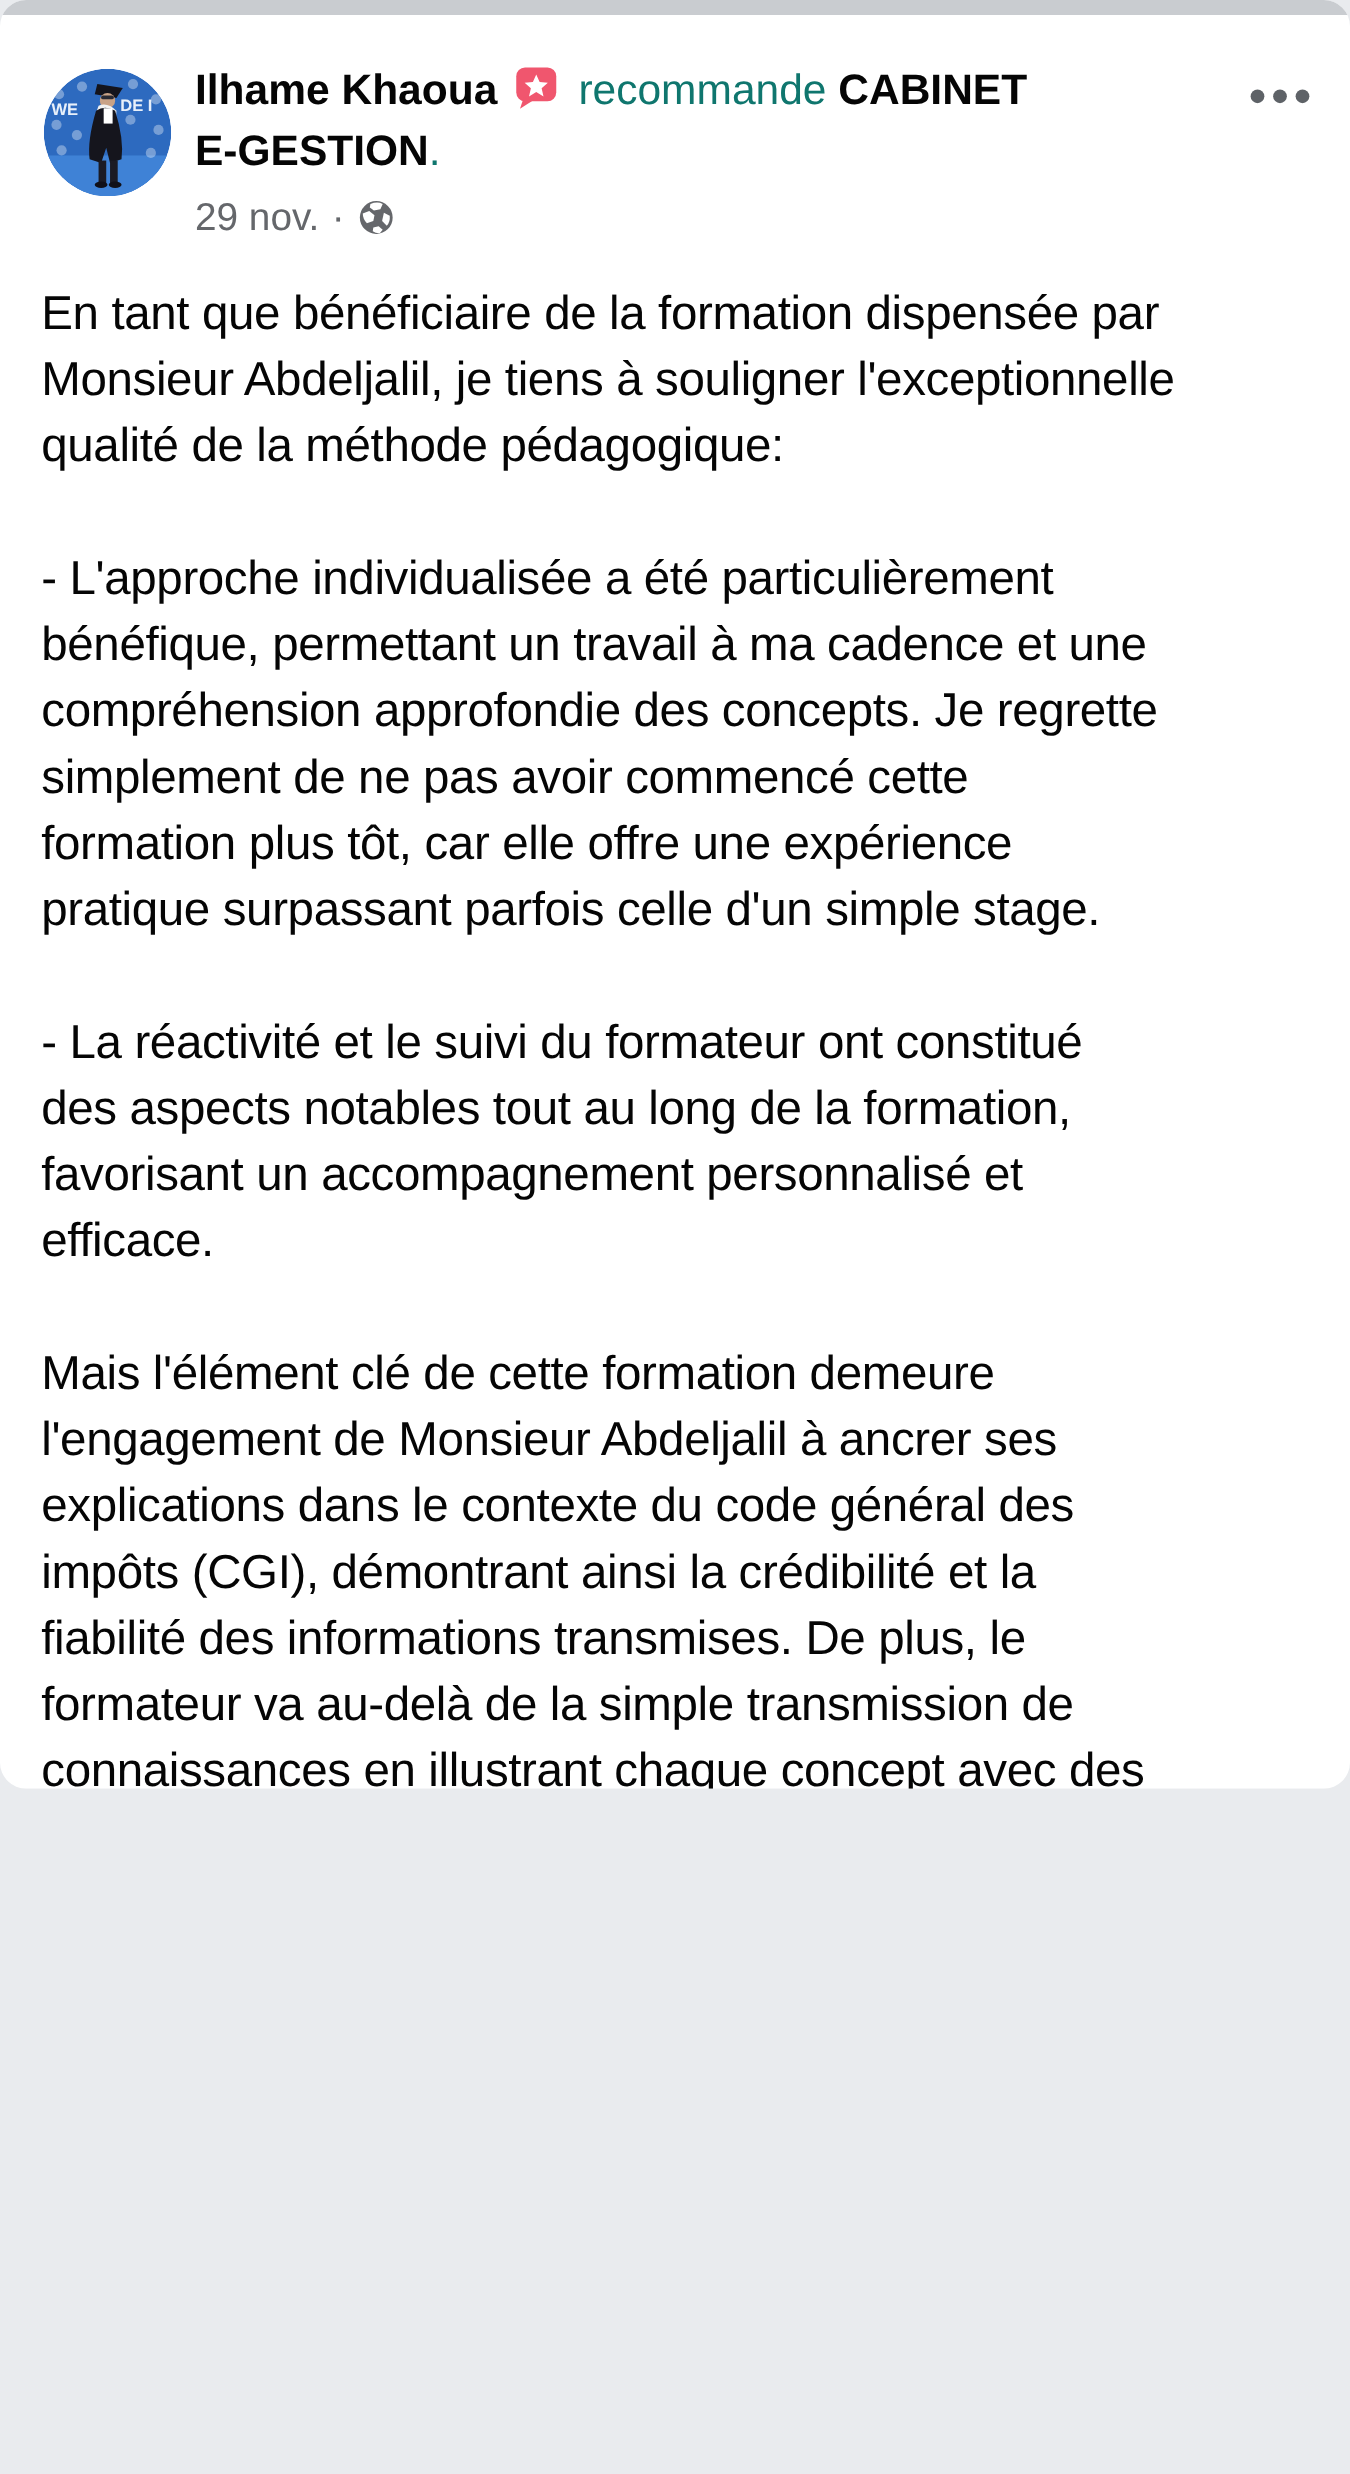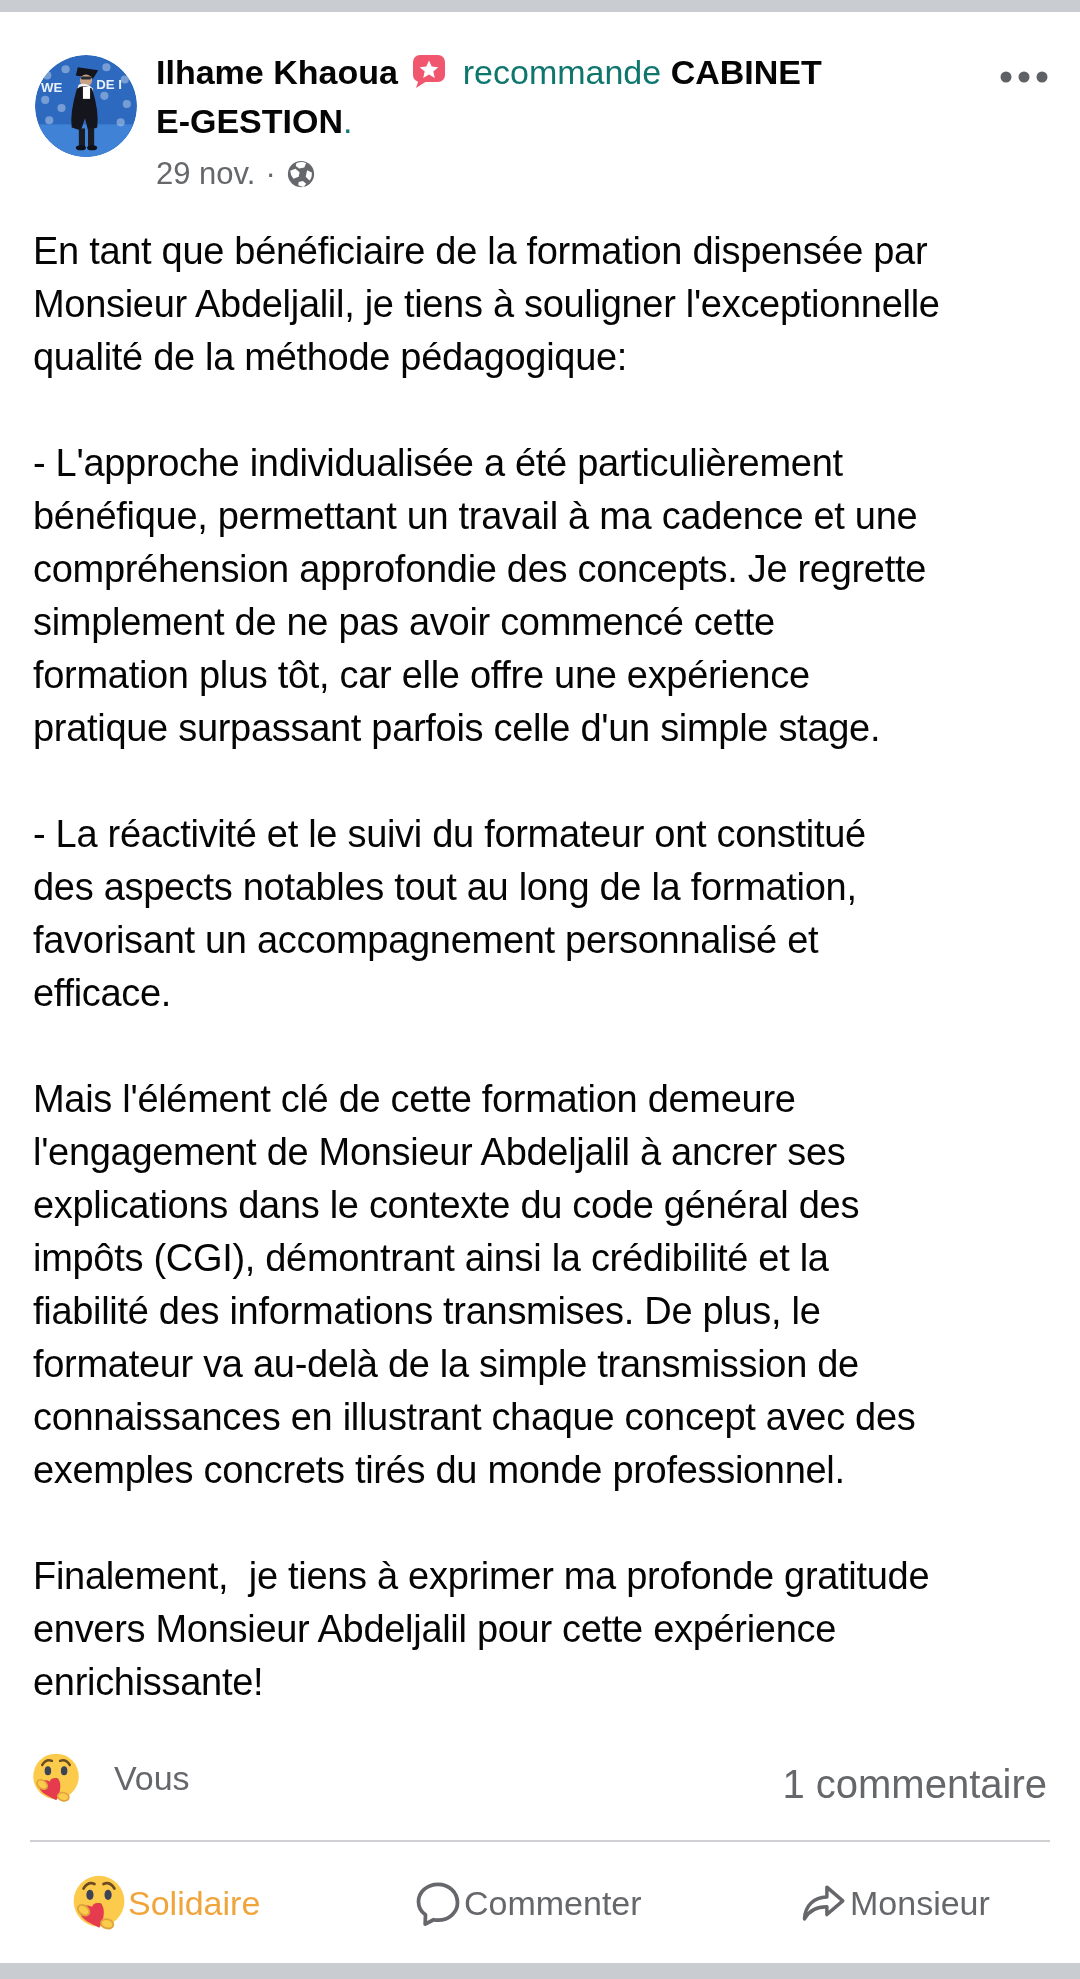--- a/index.html
+++ b/index.html
@@ -1,24 +1,25 @@
 <!DOCTYPE html>
 <html><head>
 <meta charset="utf-8">
 <style>
   html, body { margin: 0; padding: 0; background: #e9ebee; }
   * { box-sizing: border-box; -webkit-font-smoothing: antialiased; }
   .screen {
     position: relative;
     width: 1080px;
-    height: 1979px;
+    height: 1431px;
     background: #ffffff;
     overflow: hidden;
     font-family: "Liberation Sans", sans-serif;
     color: #050505;
+    border-radius: 21px;
   }
   .sysbar { position: absolute; left: 0; width: 1080px; background: #c9ccd0; }
   .sysbar.top { top: 0; height: 12px; }
   .sysbar.bottom { top: 1963px; height: 16px; }
 
   
   .avatar {
     position: absolute; left: 35px; top: 55px;
     width: 102px; height: 102px; border-radius: 50%;
     overflow: hidden; cursor: pointer;

